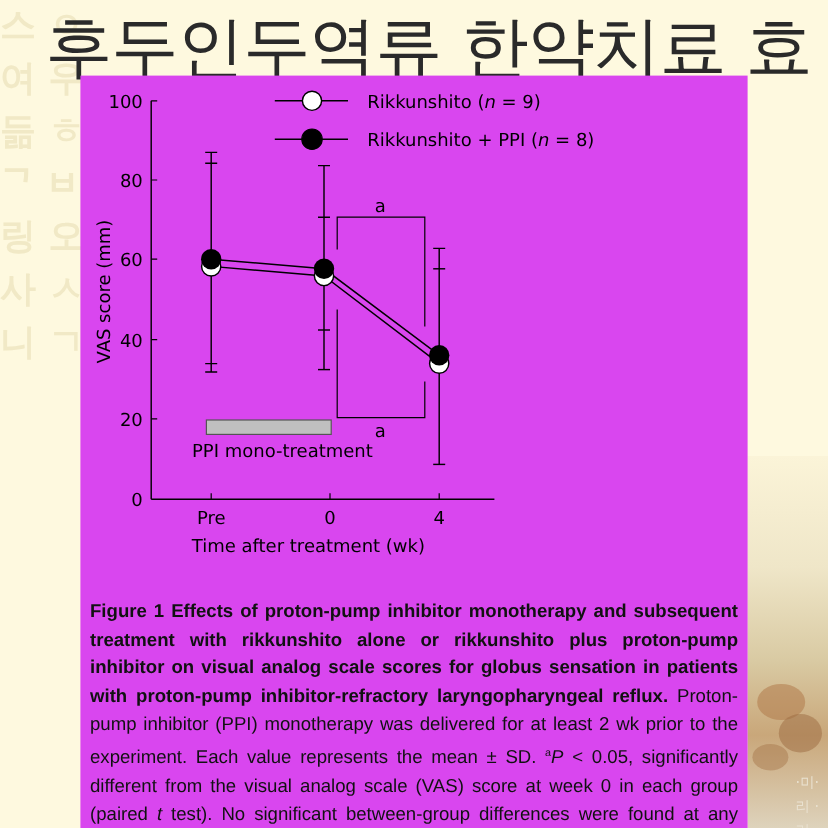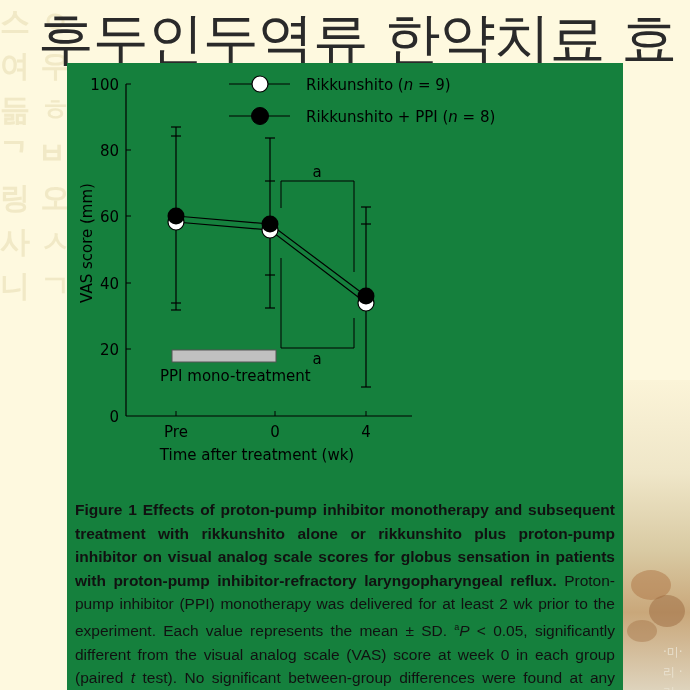--- a/index.html
+++ b/index.html
@@ -20,21 +20,21 @@
   }
   .bg-right .blob1 { position:absolute; left:8px; top:190px; width:40px; height:30px; border-radius:50%; background:#b07a4a; opacity:.55; }
   .bg-right .blob2 { position:absolute; left:26px; top:215px; width:36px; height:32px; border-radius:50%; background:#9b6a3f; opacity:.5; }
   .bg-right .blob3 { position:absolute; left:4px; top:240px; width:30px; height:22px; border-radius:50%; background:#a57448; opacity:.45; }
   .bg-right .hangul { position:absolute; left:12px; top:262px; color:#e9e1cf; font-size:12px; line-height:20px;margin-left:28px; }
   .title {
     position:absolute; left:12px; top:2px; width:690px; text-align:center;
     font-family:"DejaVu Serif", serif; font-size:56px; color:#2a2a2a; letter-spacing:-1px;
   }
   .panel {
-    position:absolute; left:67px; top:63px; width:556px; height:627px; background:#15803d;
+    position:absolute; left:67px; top:63px; width:556px; height:627px; background:#d946ef;
   }
   svg.chart { position:absolute; left:0; top:0; }
   svg text { font-family:"DejaVu Sans", sans-serif; fill:#000; }
   .caption {
     position:absolute; left:75px; top:498px; width:540px;
     font-family:"Liberation Sans", sans-serif; font-size:15.5px; line-height:23.6px;
     color:#111; text-align:justify;
   }
   .caption b { font-weight:bold; }
 </style>

